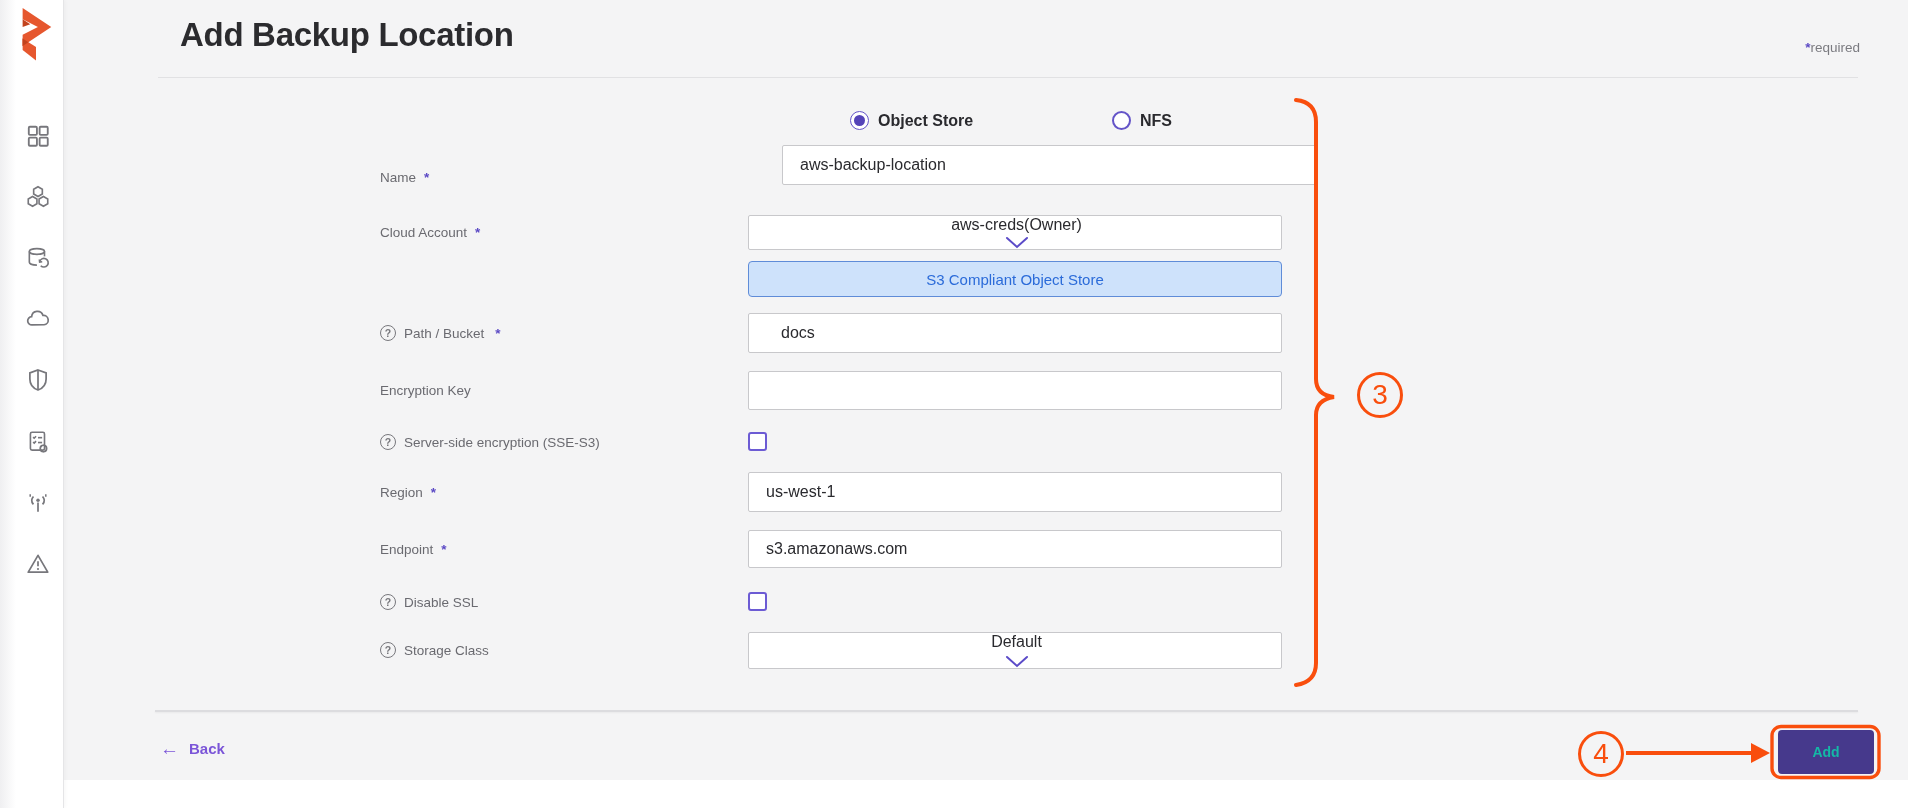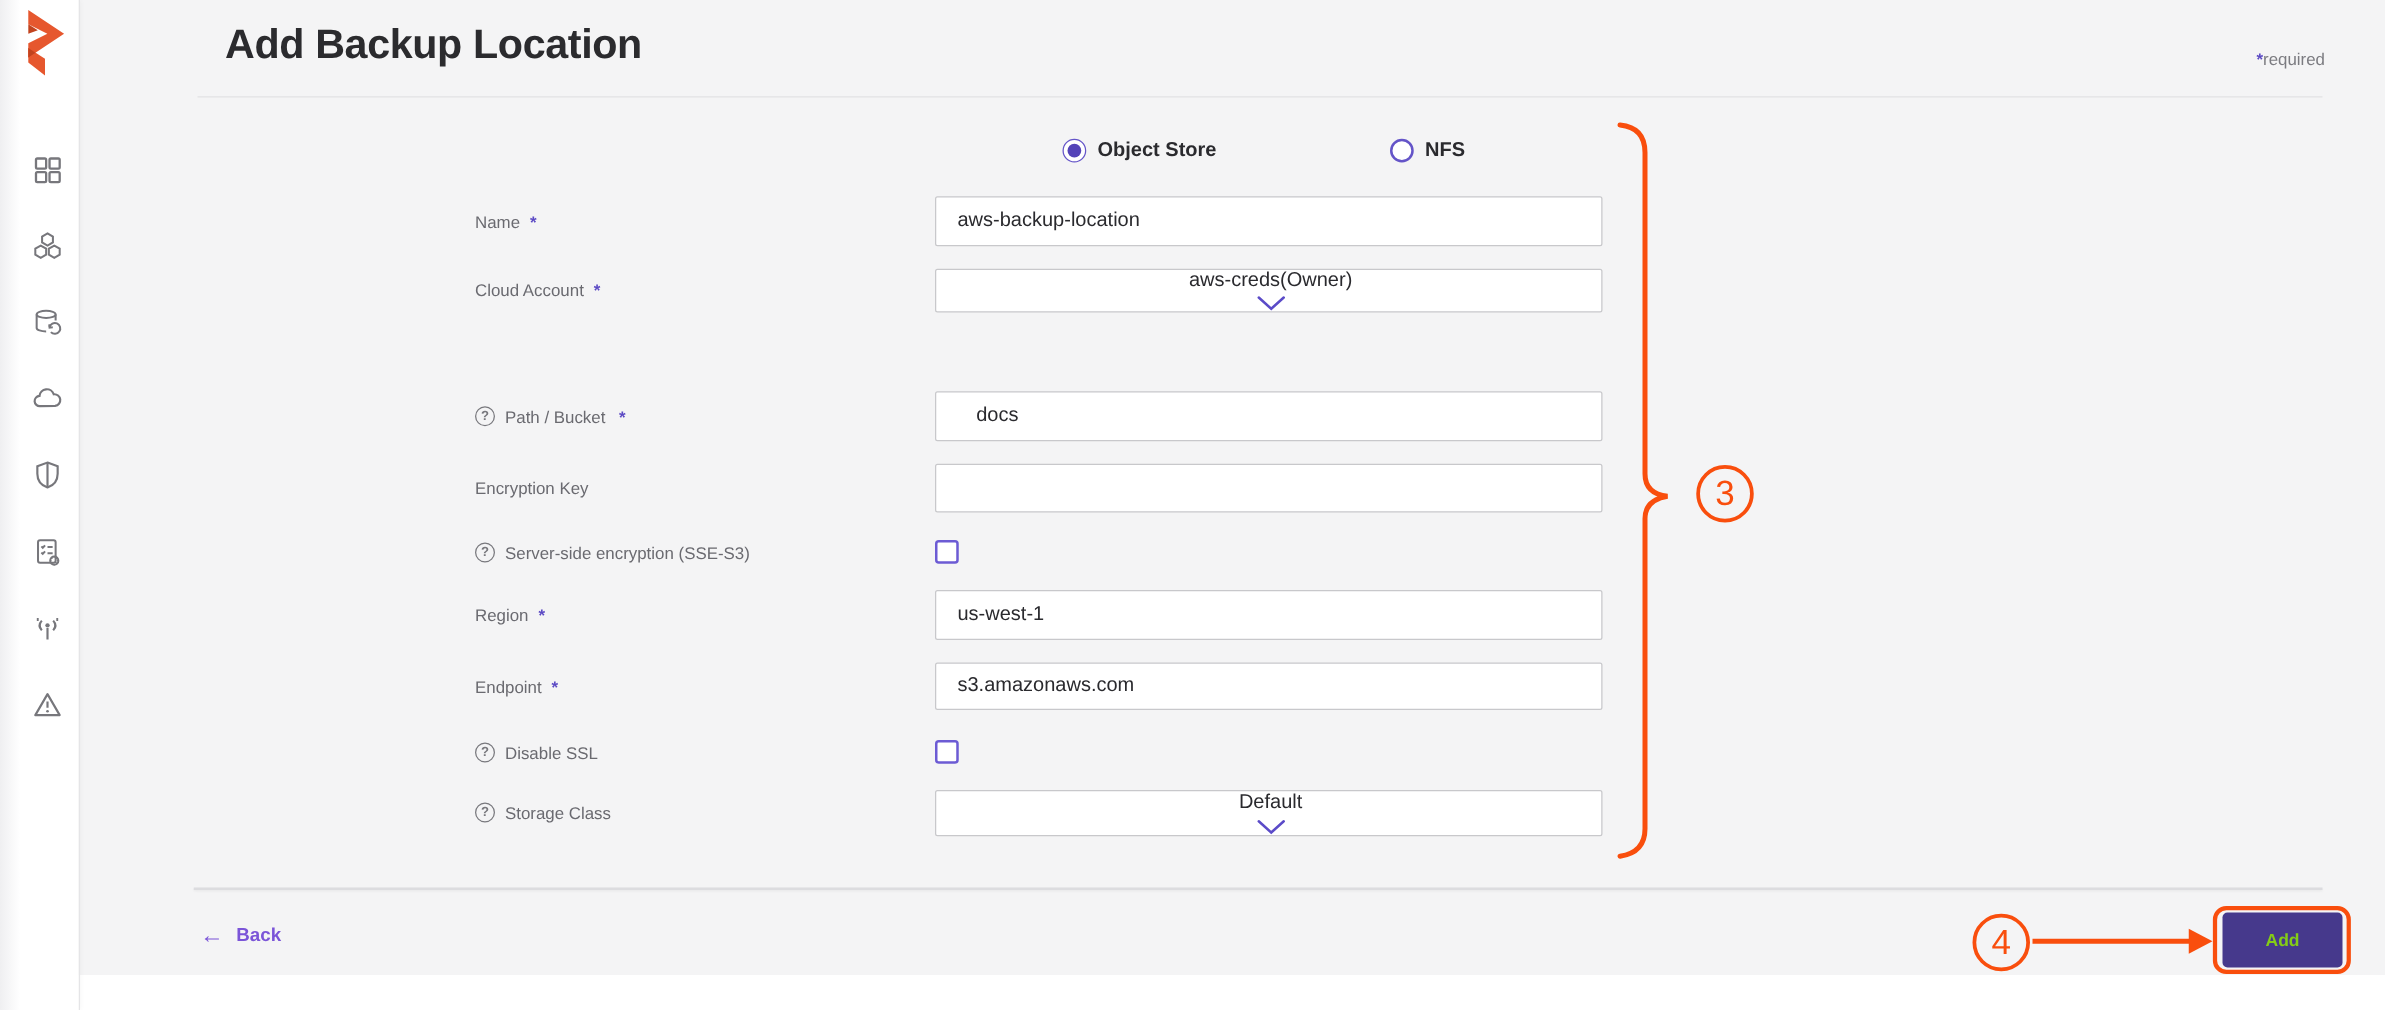--- a/index.html
+++ b/index.html
@@ -55,21 +55,21 @@
              display:flex; align-items:center; justify-content:center;
              font-size:15px; color:#2b6bd9; cursor:pointer; }
   .checkbox { position:absolute; left:748px; width:19px; height:19px; appearance:none;
               border:2px solid #6c5bd4; border-radius:3px; background:#fff; cursor:pointer; }
 
   
   .back-link { position:absolute; left:160px; top:740px; display:flex; align-items:center; gap:10px;
                color:#7b55d8; font-size:15px; font-weight:700; cursor:pointer; }
   .back-link .arrow { font-size:19px; font-weight:400; line-height:15px; }
   .add-button { position:absolute; left:1778px; top:730px; width:96px; height:44px;
-                background:#46398c; border:none; border-radius:4px; color:#84cc16;
+                background:#46398c; border:none; border-radius:4px; color:#14b8a6;
                 font-size:14px; font-weight:700; font-family:"Liberation Sans", sans-serif;
                 cursor:pointer; }
 
   
   .annot-overlay { position:absolute; left:0; top:0; width:1908px; height:808px;
                    pointer-events:none; z-index:5; }
   .annot-num { position:absolute; width:46px; height:46px; border-radius:50%;
                border:3px solid #f94e0d; color:#f94e0d; font-size:28px; font-weight:400;
                display:flex; align-items:center; justify-content:center;
                pointer-events:none; z-index:6; }
@@ -167,35 +167,38 @@
   </div>
   <div class="radio-option" style="left:1112px;top:111px">
     <span class="radio"></span>
     <span class="radio-label">NFS</span>
   </div>
 
   <div class="row-label" style="top:168px">
     <span>Name</span>
       <span class="ast">*</span>
   </div>
-  <input class="field-input" style="top: 157px; height: 40px;" type="text" value="aws-backup-location">
+  <input class="field-input" style="top: 145px; height: 40px; margin-left: 34px;" type="text" value="aws-backup-location">
 
   <div class="row-label" style="top:223px">
     <span>Cloud Account</span>
       <span class="ast">*</span>
   </div>
   <div class="field-select" style="top:215px;height:35px">
     <span>aws-creds(Owner)</span>
     <span class="chevron">
       <svg viewBox="0 0 24 13" fill="none" stroke="#5b4bc8" stroke-width="2" stroke-linecap="round">
           <path d="M2 2 L12 11 L22 2"></path>
         </svg>
     </span>
   </div>
 
+  <div class="s3-chip">
+    <span>S3 Compliant Object Store</span>
+  </div>
 
   <div class="row-label" style="top:324px">
     <span class="help">?</span>
     <span>Path / Bucket</span>
       <span class="ast spaced">*</span>
   </div>
   <input class="field-input" style="top: 313px; height: 40px; padding-left: 32px;" type="text" value="docs">
 
   <div class="row-label" style="top:381px">
     <span>Encryption Key</span>

